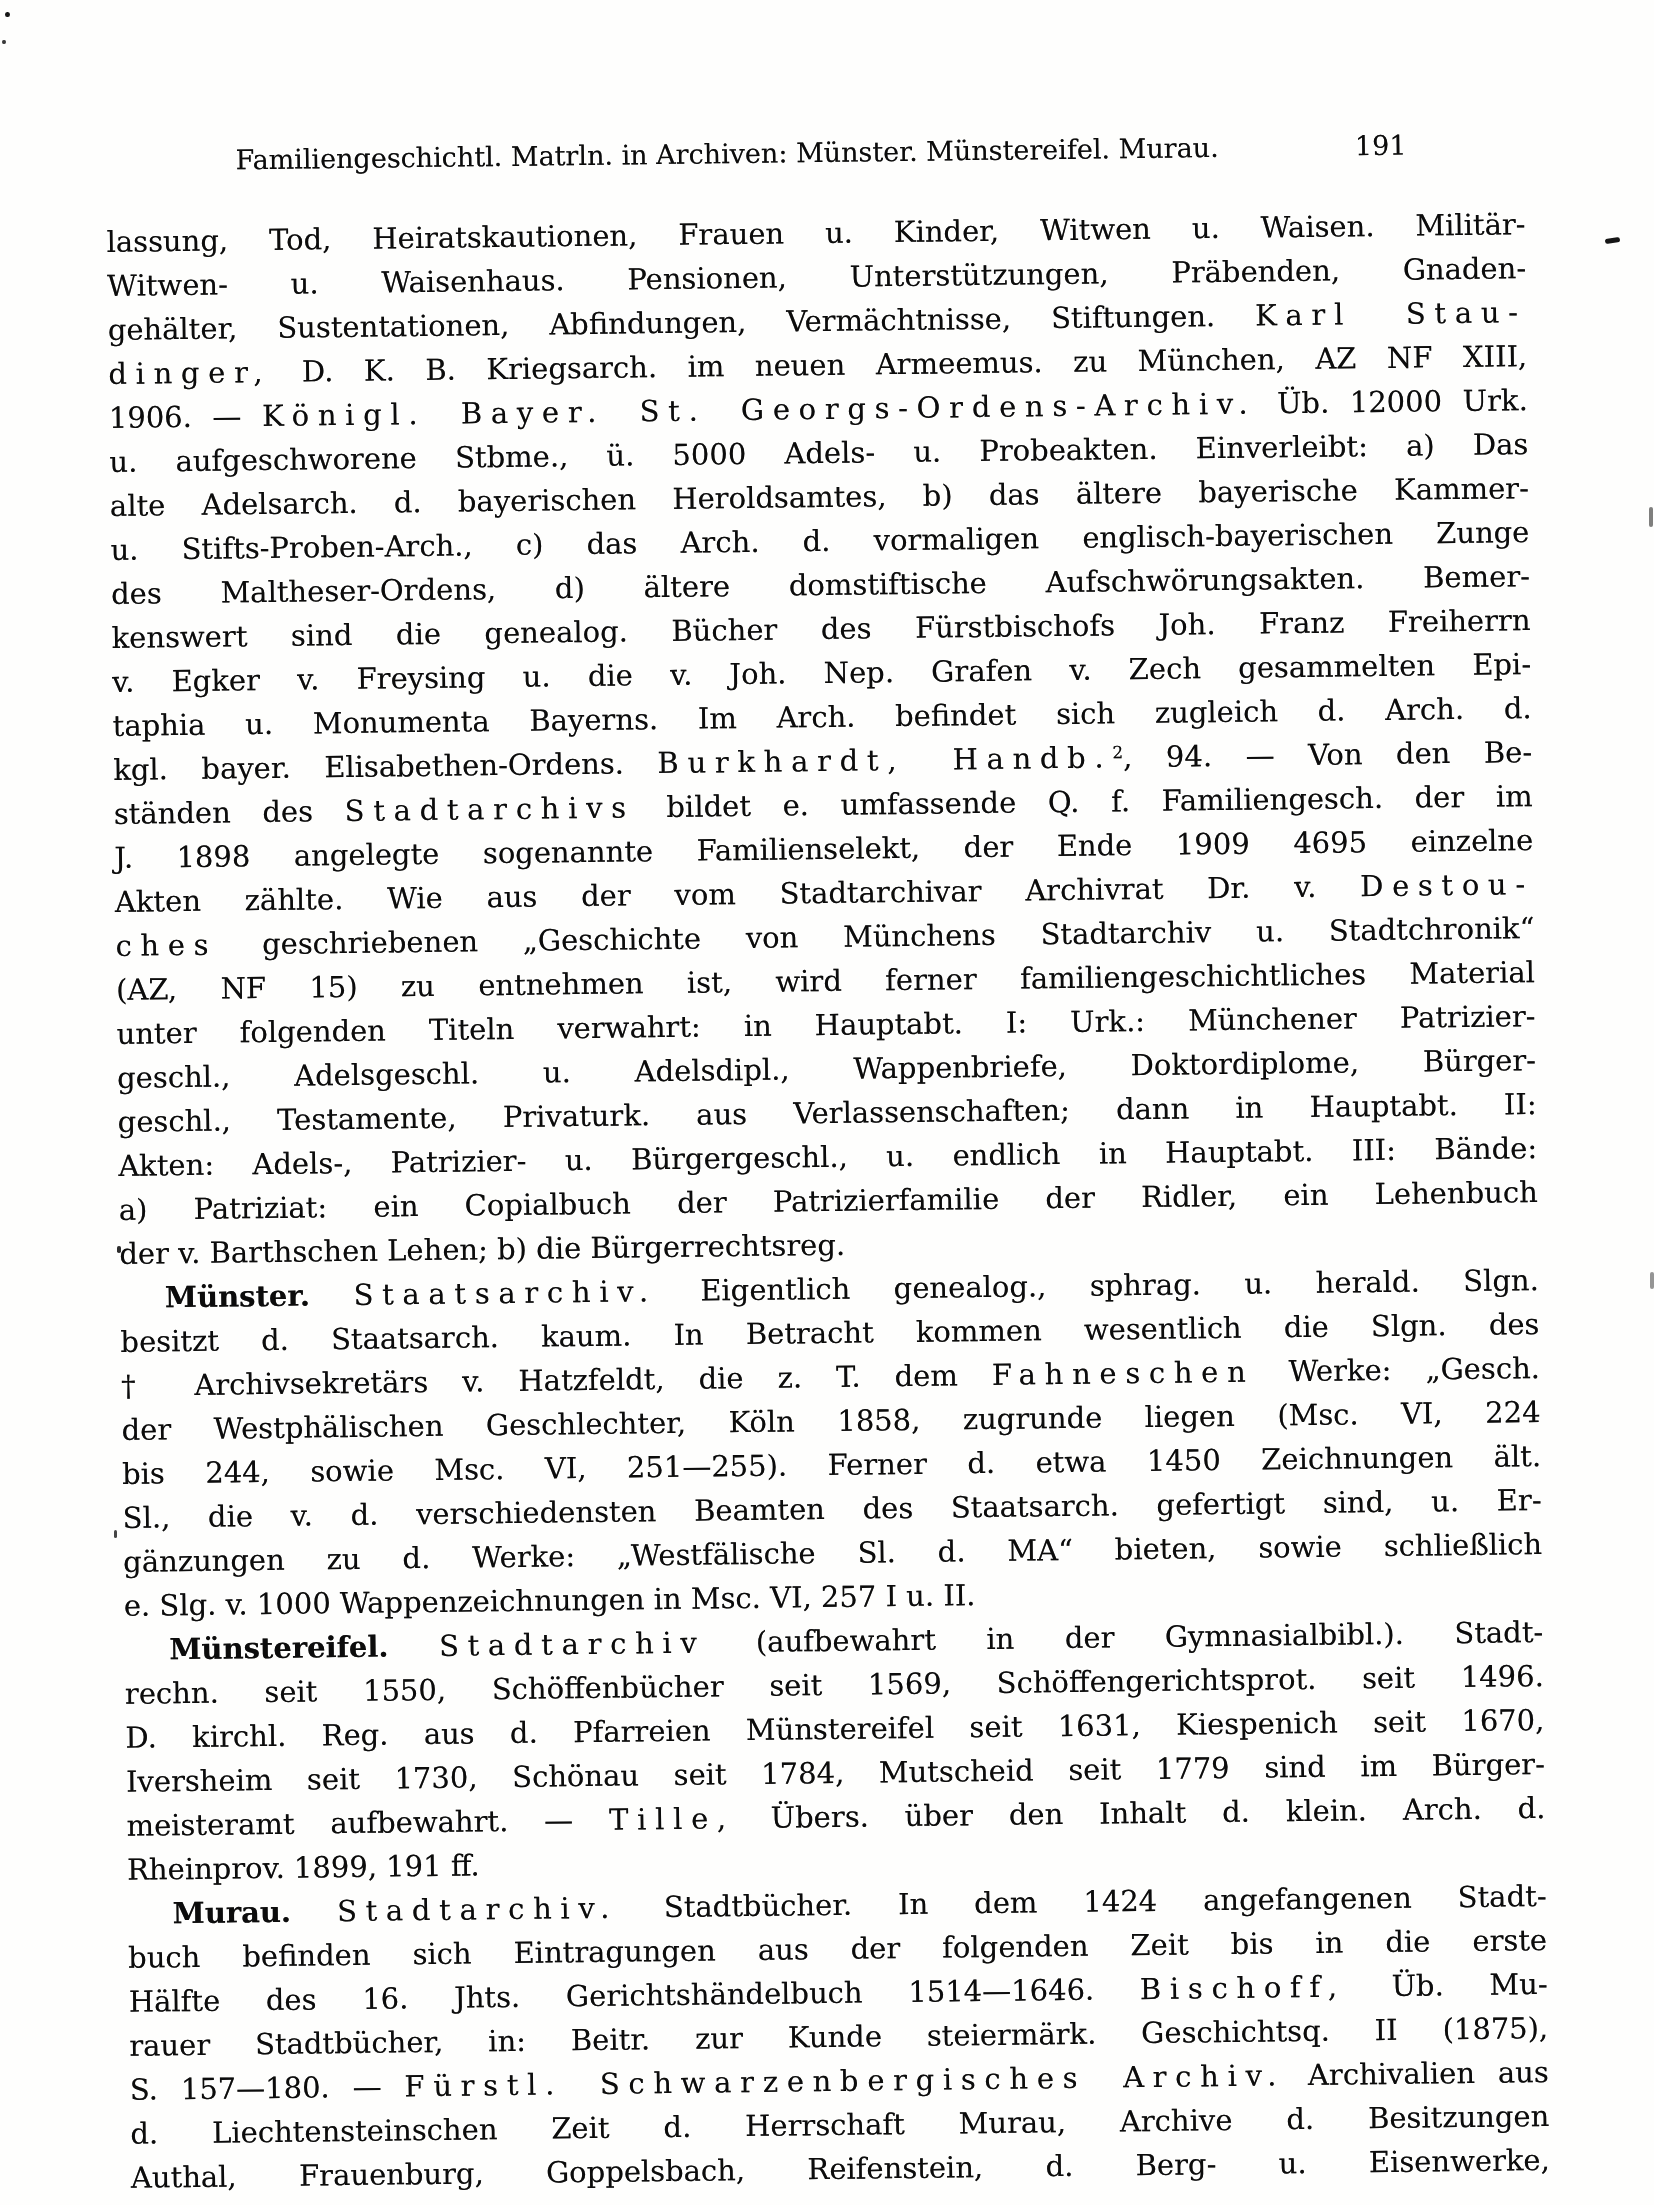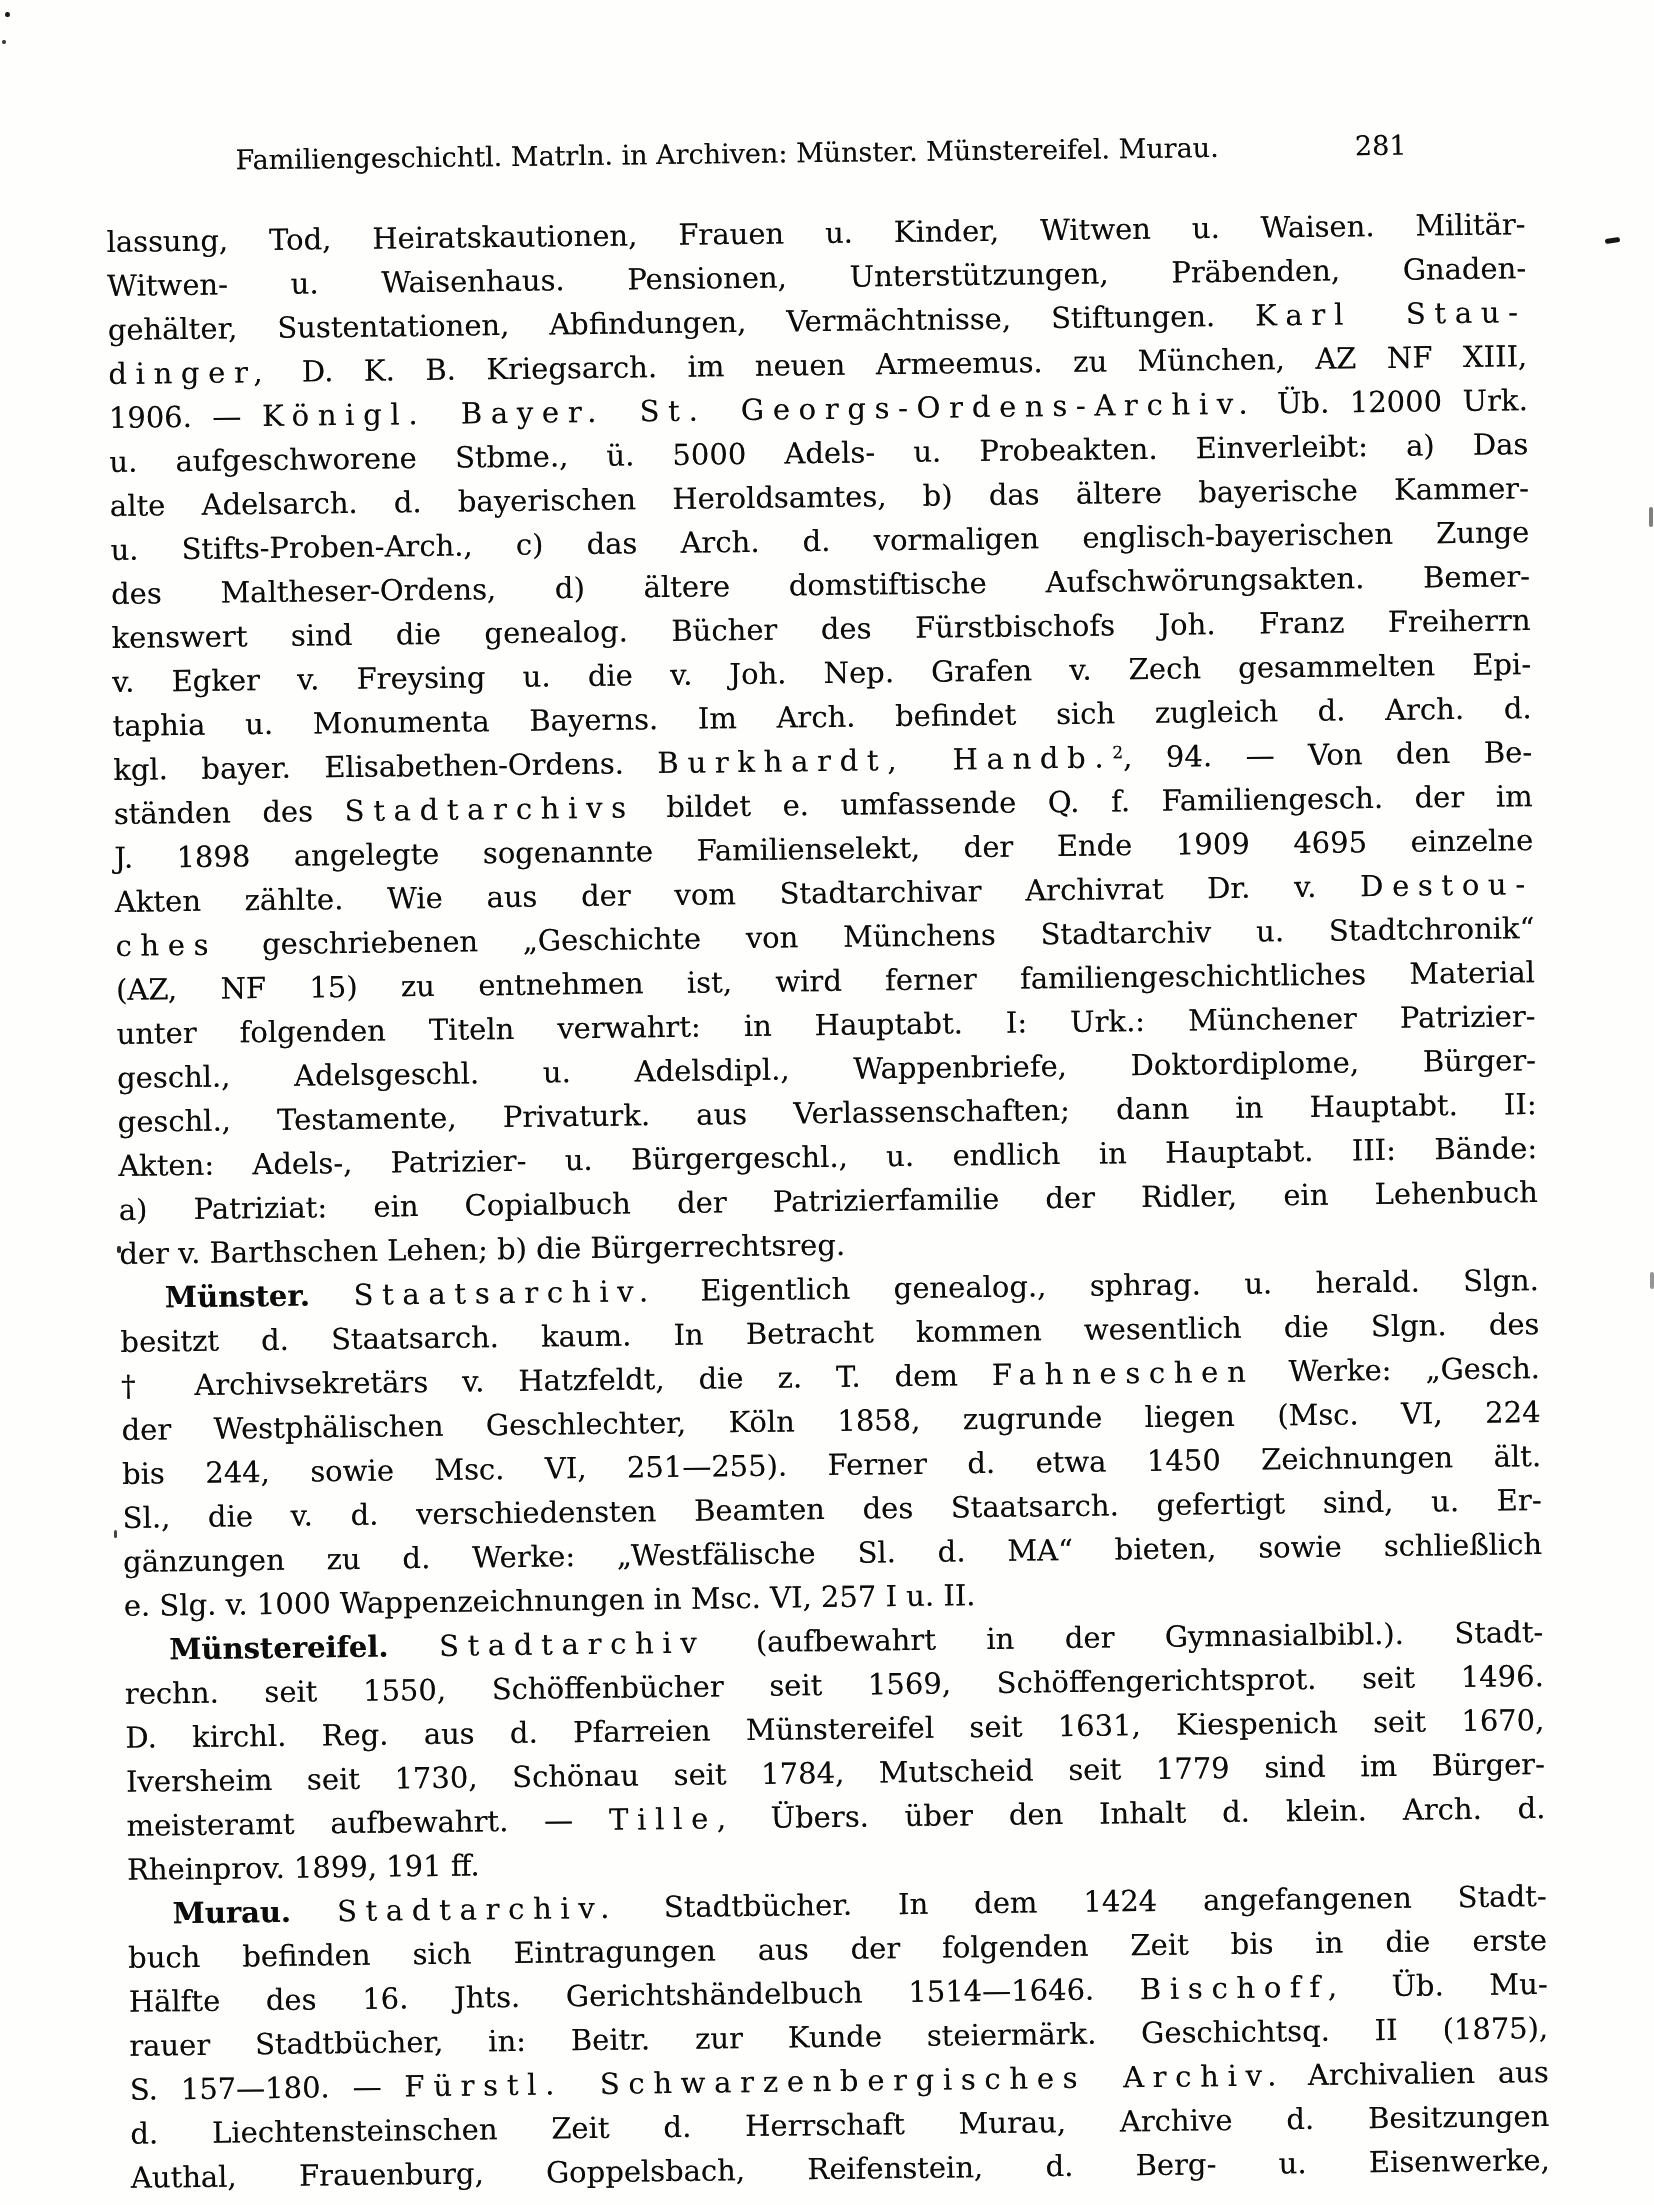--- a/index.html
+++ b/index.html
@@ -75,21 +75,21 @@
 </style>
 </head>
 <body>
 
 <div class="page">
 
   <div class="content">
 
     <div class="running-header">
       <span>Familiengeschichtl. Matrln. in Archiven: Münster. Münstereifel. Murau.</span>
-      <span>281</span>
+      <span>191</span>
     </div>
 
     <div class="body-text">
         <div class="line"><span class="seg-normal">lassung, Tod, Heiratskautionen, Frauen u. Kinder, Witwen u. Waisen. Militär-</span></div>
         <div class="line"><span class="seg-normal">Witwen- u. Waisenhaus. Pensionen, Unterstützungen, Präbenden, Gnaden-</span></div>
         <div class="line"><span class="seg-normal">gehälter, Sustentationen, Abfindungen, Vermächtnisse, Stiftungen. </span><span class="seg-spaced">Karl Stau-</span></div>
         <div class="line"><span class="seg-spaced">dinger,</span><span class="seg-normal"> D. K. B. Kriegsarch. im neuen Armeemus. zu München, AZ NF XIII,</span></div>
         <div class="line"><span class="seg-normal">1906. — </span><span class="seg-spaced">Königl. Bayer. St. Georgs-Ordens-Archiv.</span><span class="seg-normal"> Üb. 12000 Urk.</span></div>
         <div class="line"><span class="seg-normal">u. aufgeschworene Stbme., ü. 5000 Adels- u. Probeakten. Einverleibt: a) Das</span></div>
         <div class="line"><span class="seg-normal">alte Adelsarch. d. bayerischen Heroldsamtes, b) das ältere bayerische Kammer-</span></div>

